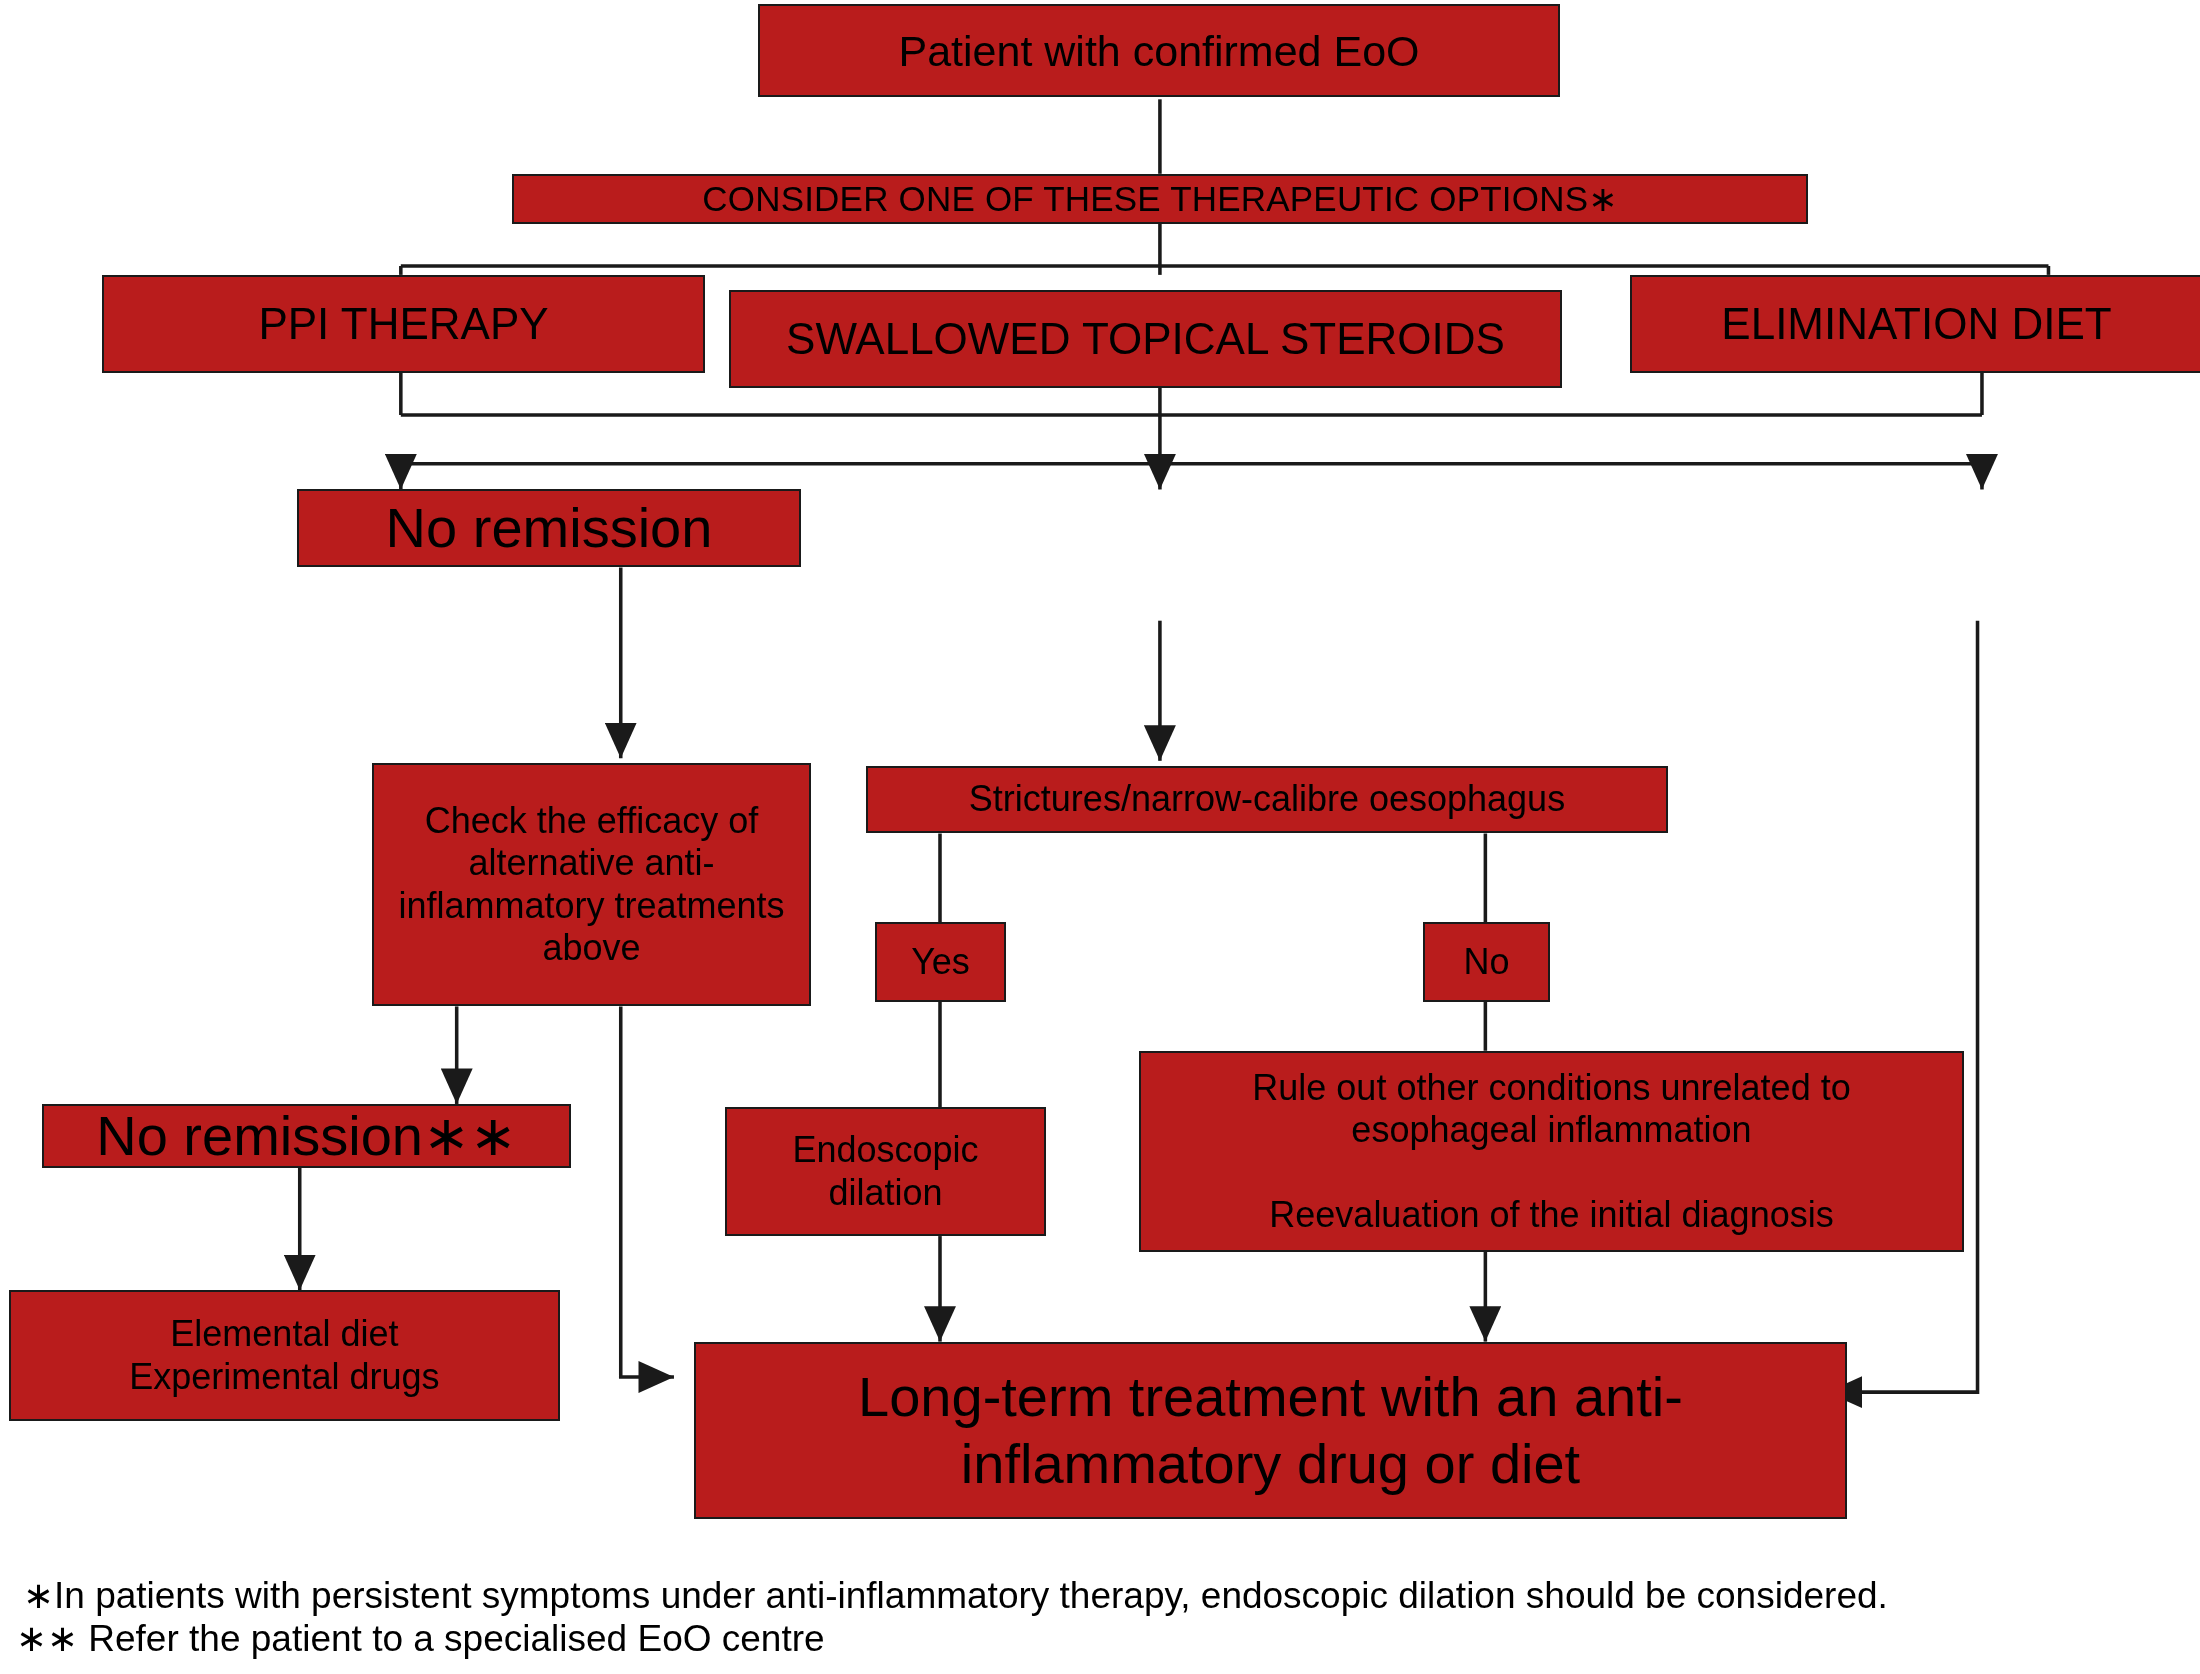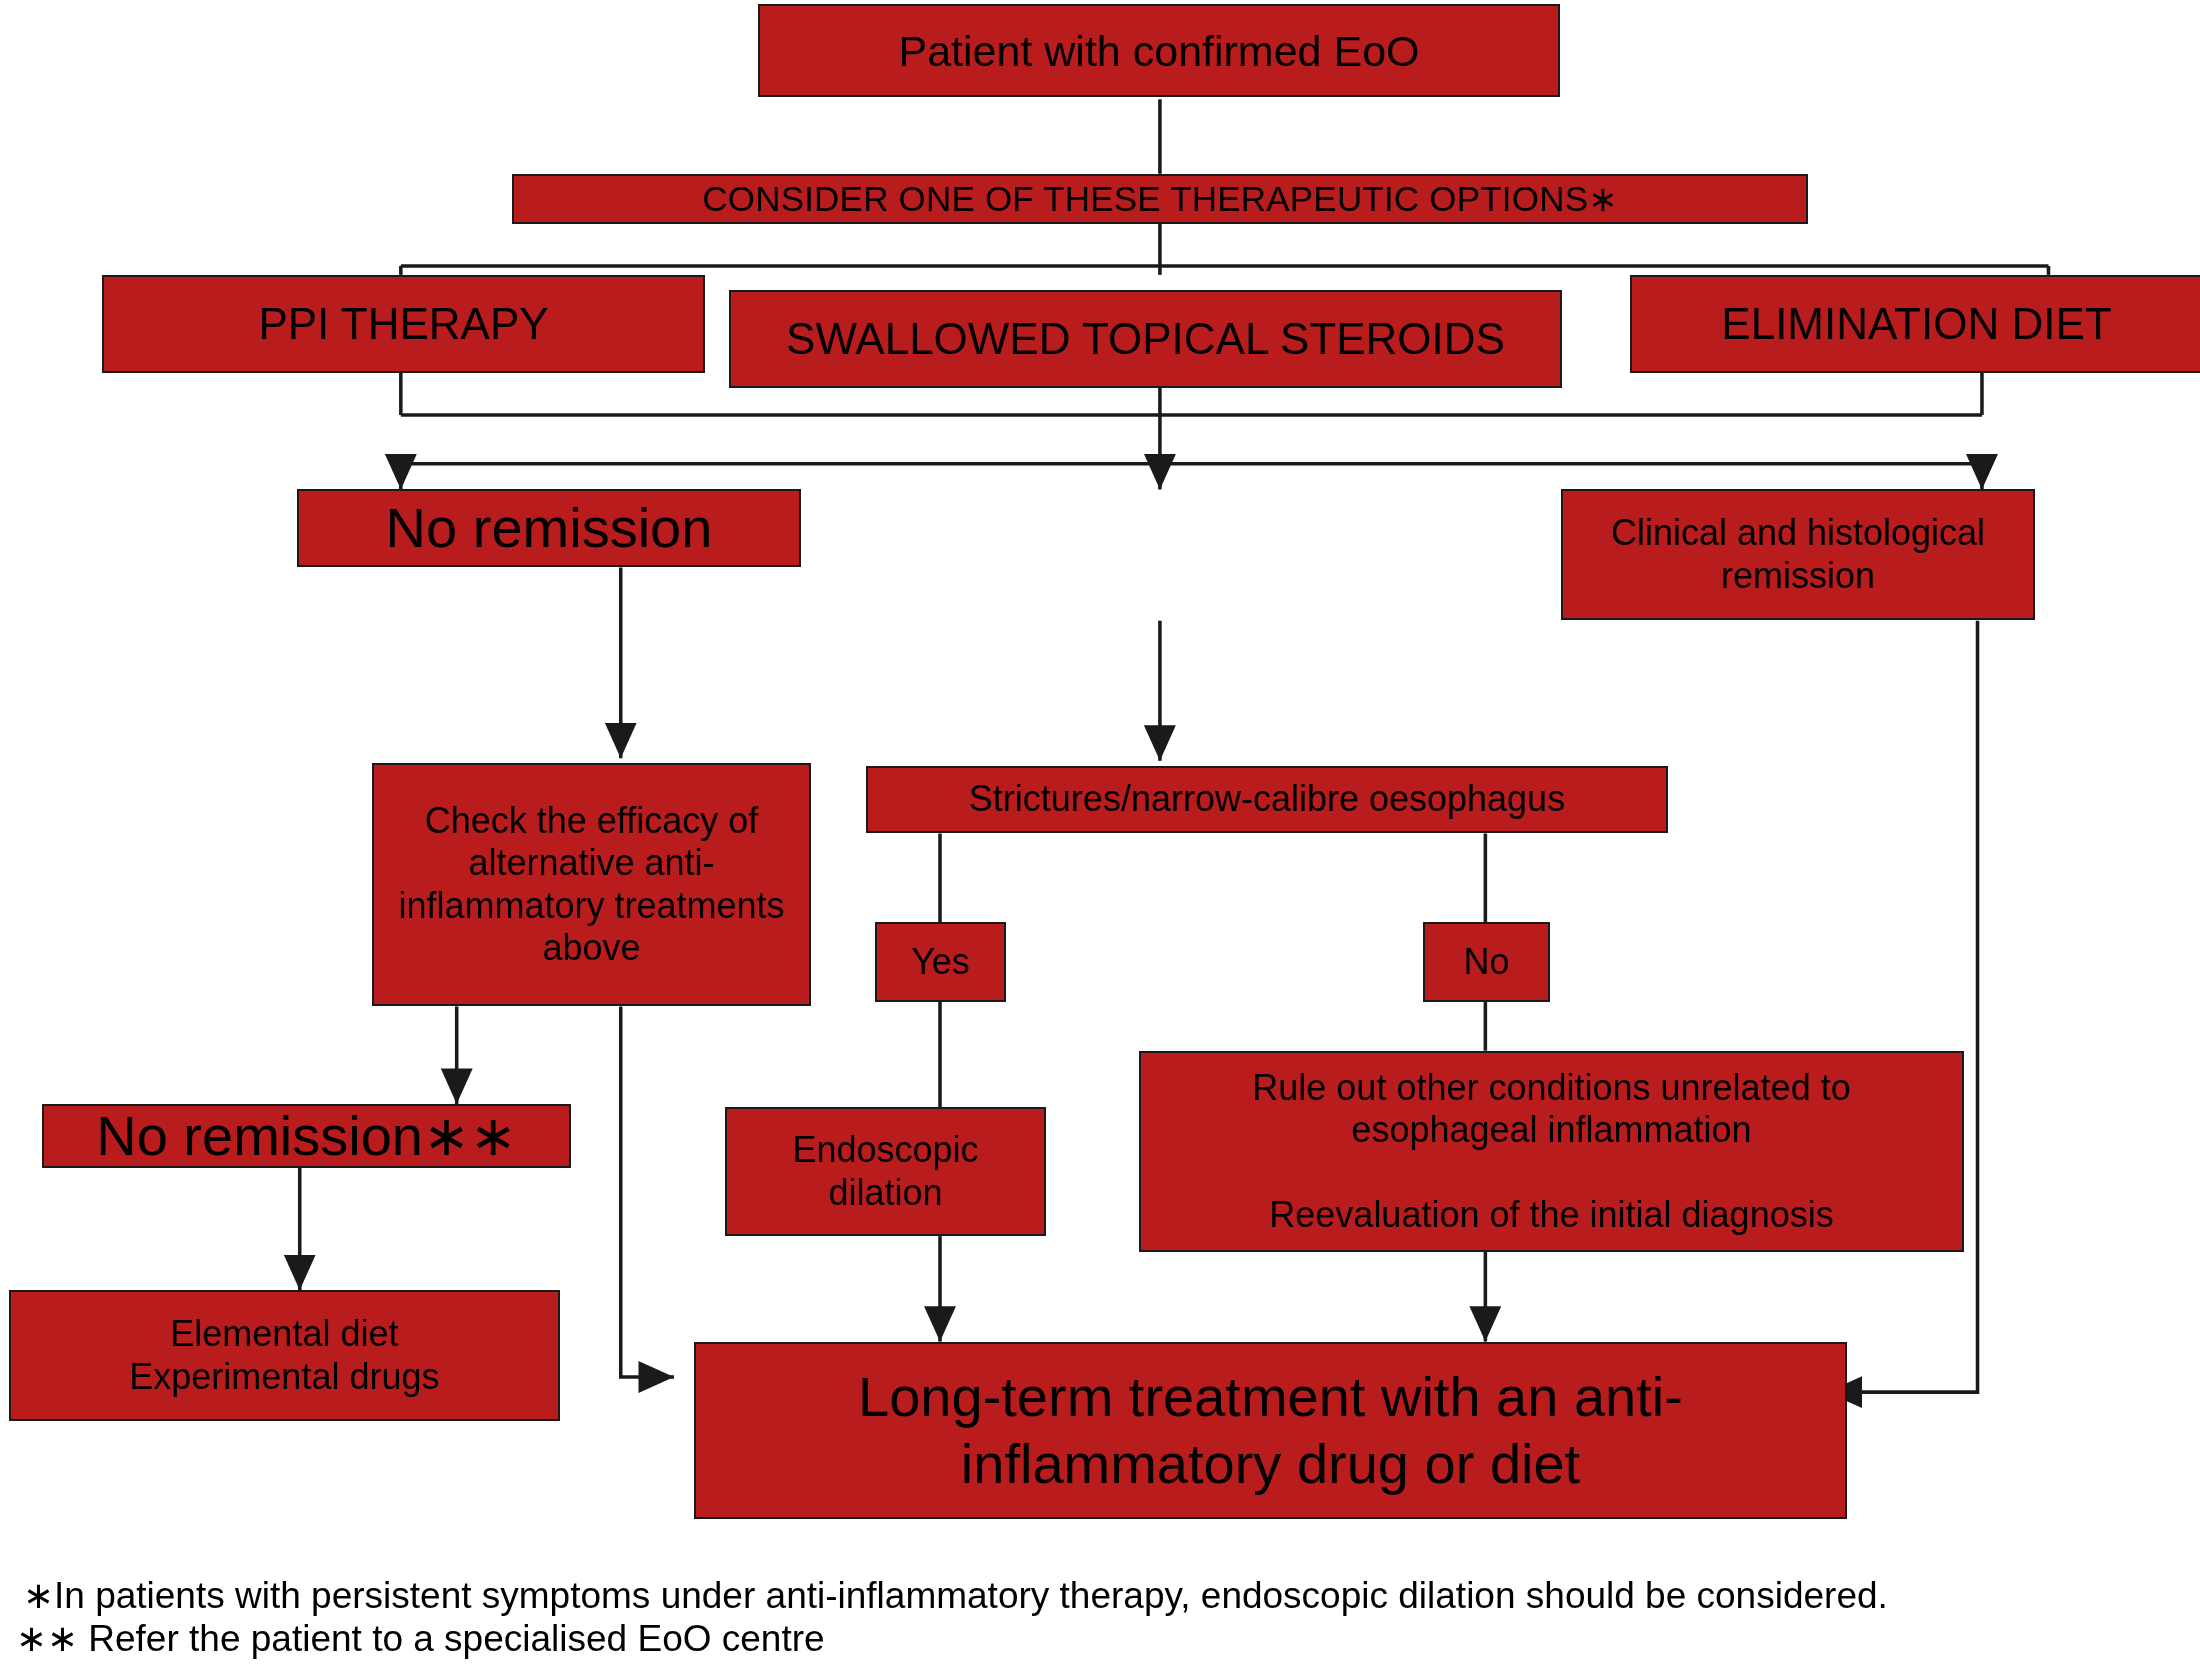--- a/index.html
+++ b/index.html
@@ -148,24 +148,20 @@
 
   <div class="node f-caps-lg" style="left:1630px; top:275px; width:573px; height:98px;">
     <span class="txt">ELIMINATION DIET</span>
   </div>
 
   <div class="node f-body-lg" style="left:277px; top:489px; width:504px; height:78px;">
     <span class="txt">No remission</span>
   </div>
 
 
-  <div class="node f-body" style="left:1561px; top:489px; width:474px; height:131px;">
-    <span class="txt">Clinical and histological
-remission</span>
-  </div>
 
   <div class="node f-body" style="left:372px; top:763px; width:439px; height:243px;">
     <span class="txt">Check the efficacy of
 alternative anti-
 inflammatory treatments
 above</span>
   </div>
 
   <div class="node f-body" style="left:866px; top:766px; width:802px; height:67px;">
     <span class="txt">Strictures/narrow-calibre oesophagus</span>

